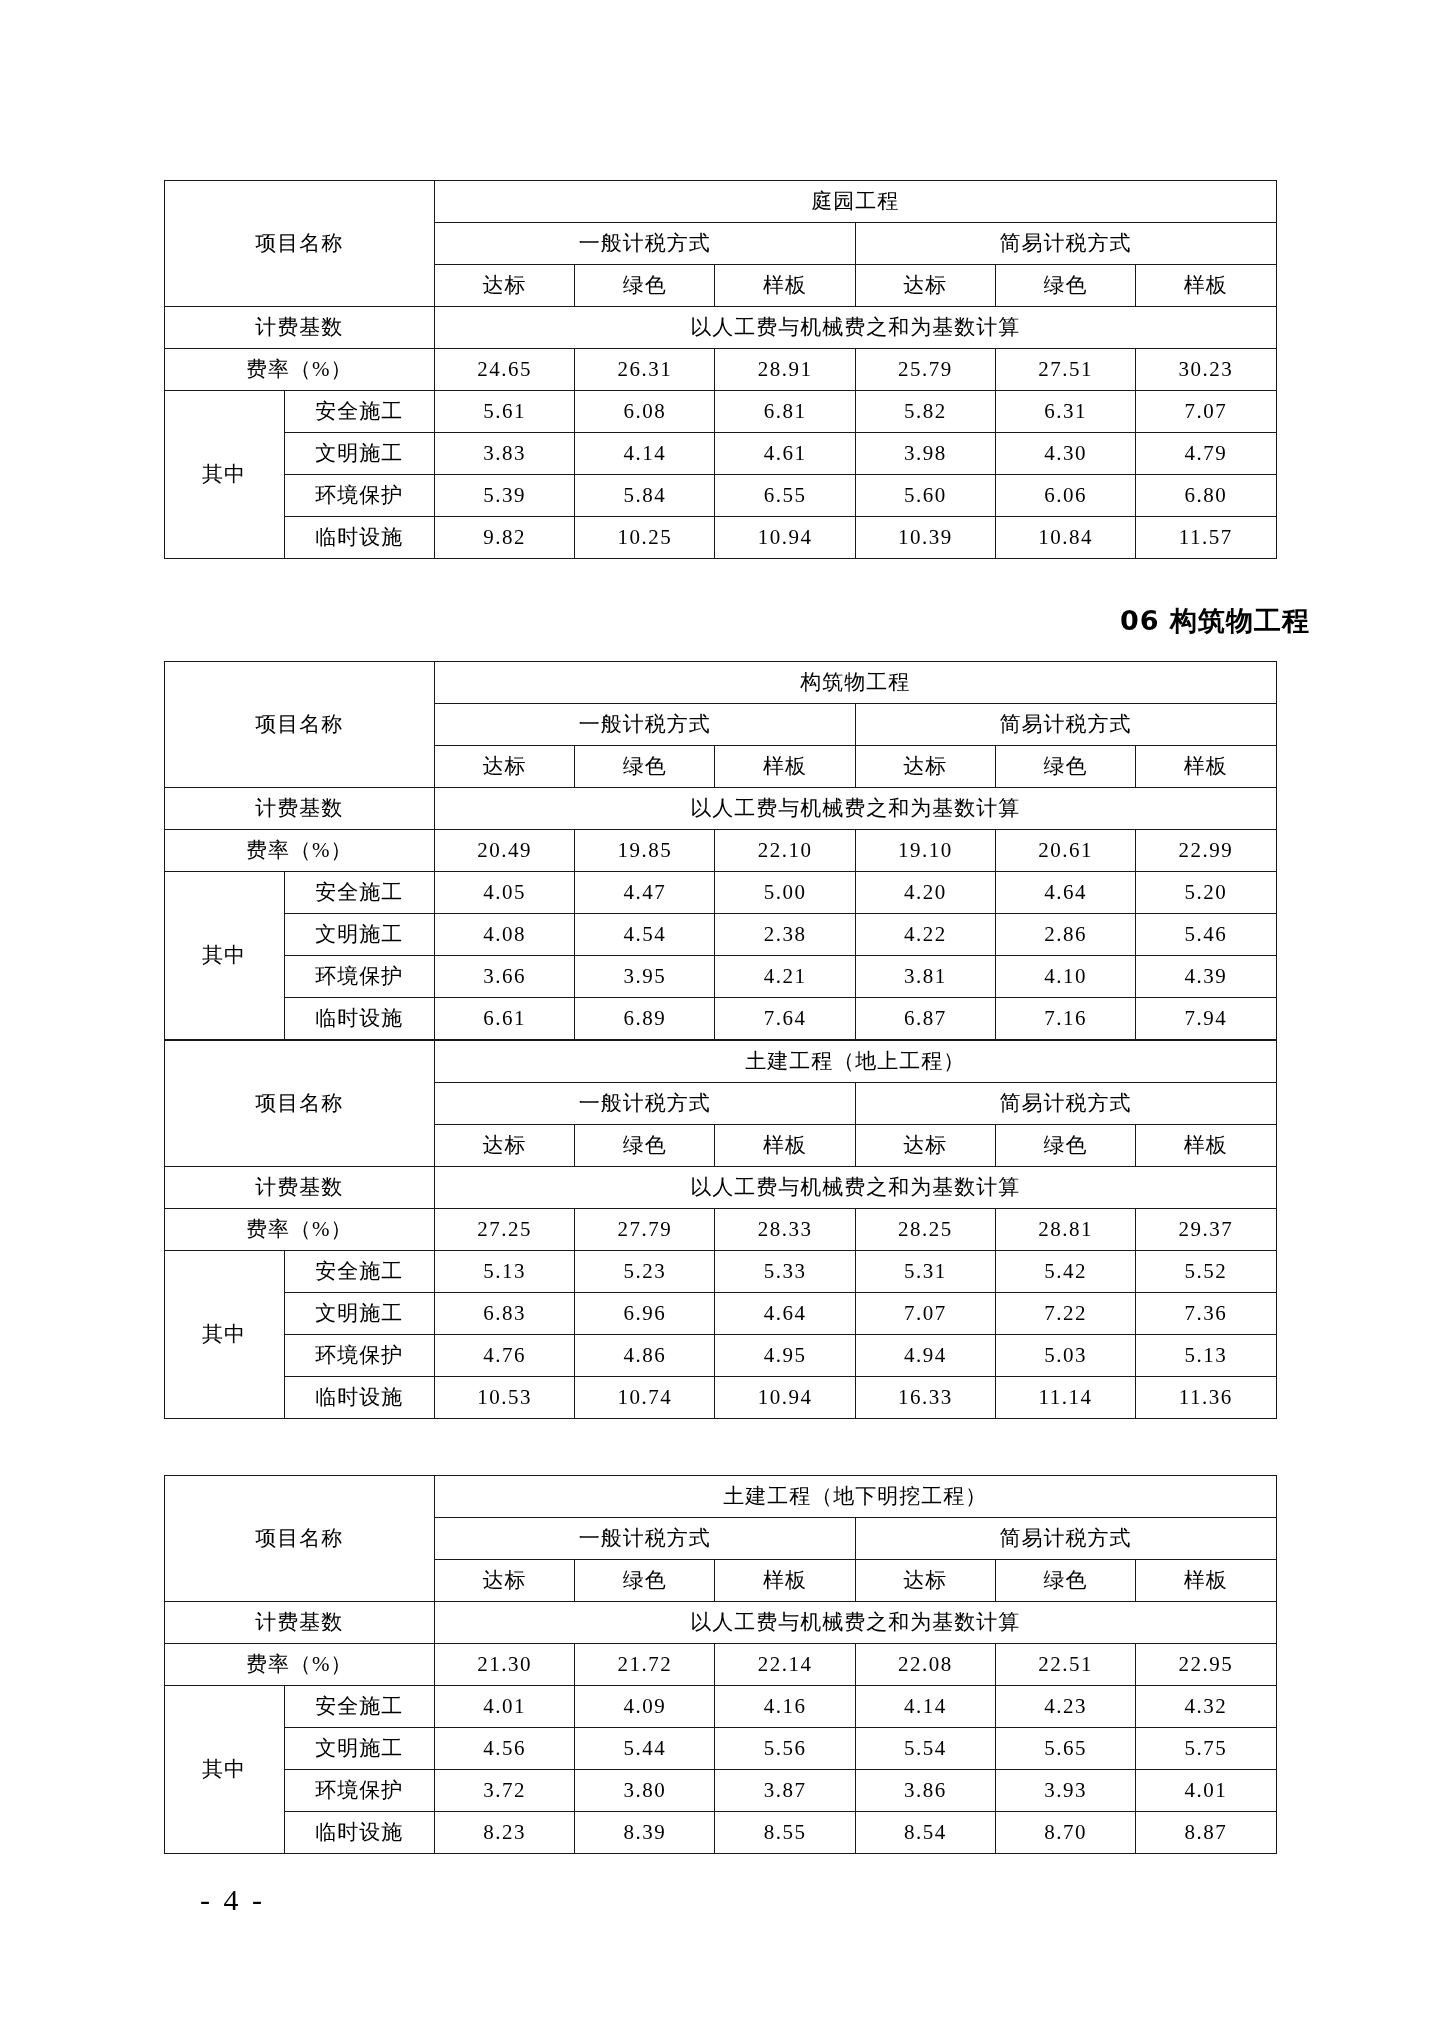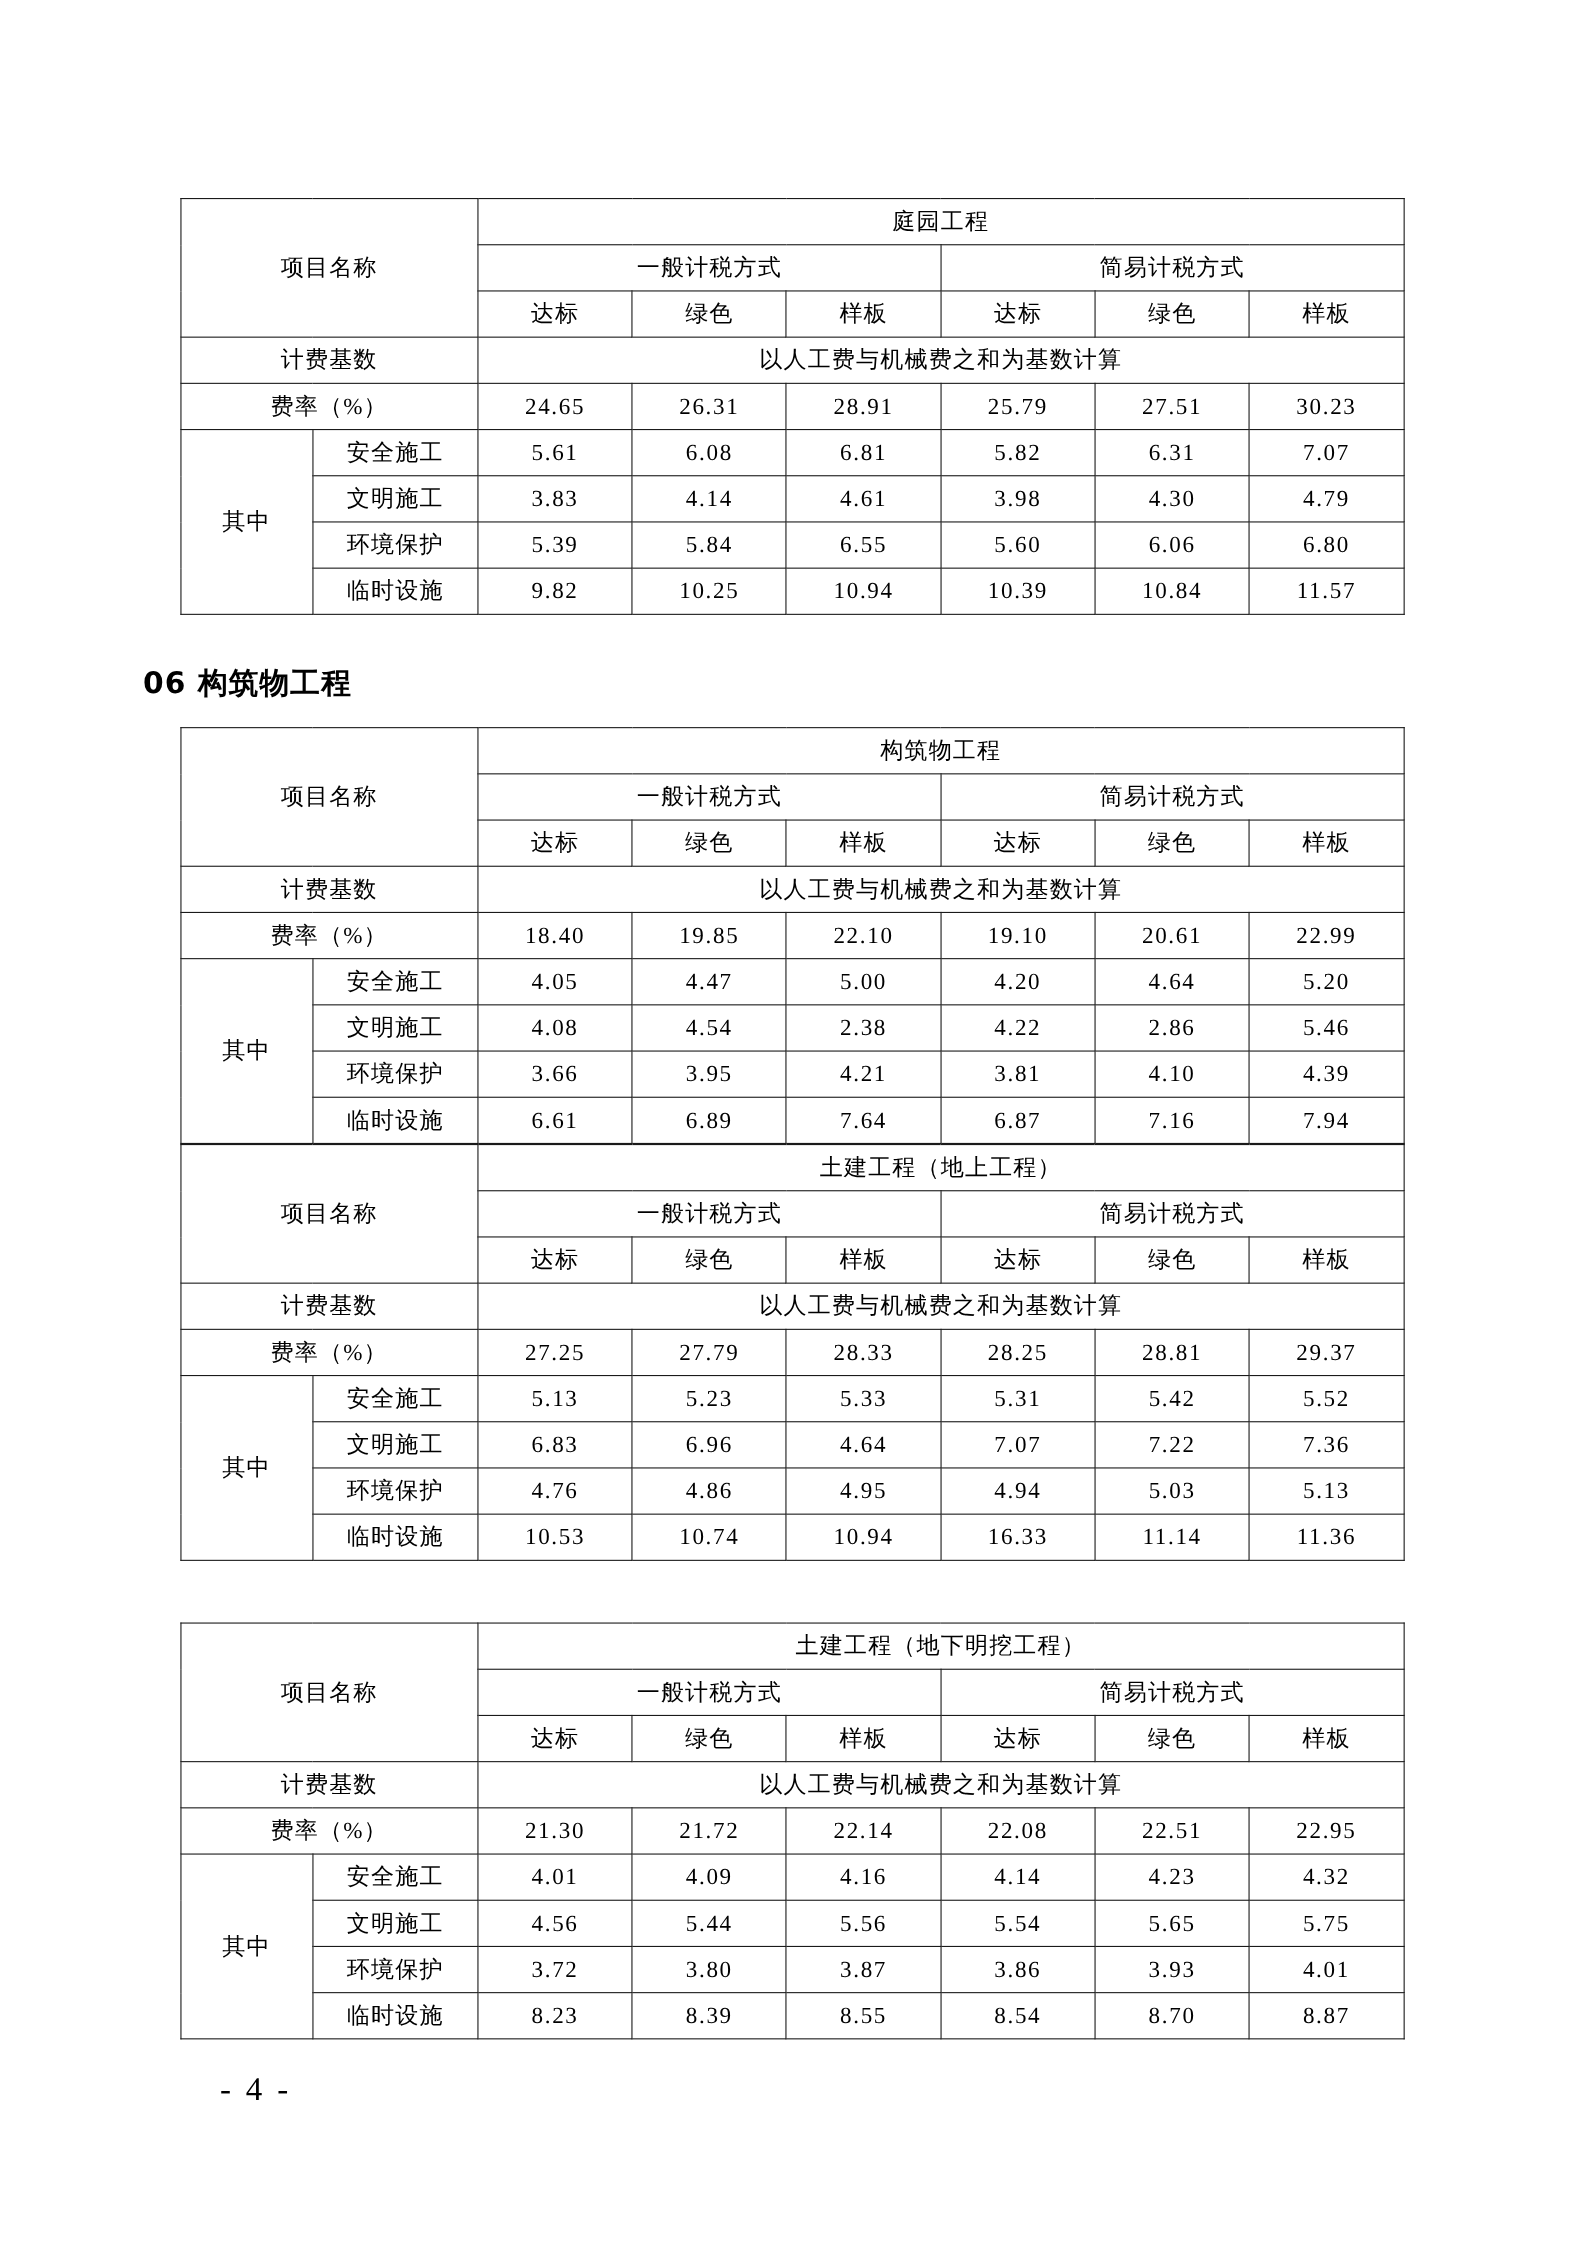--- a/index.html
+++ b/index.html
@@ -15,21 +15,21 @@
     position: relative;
   }
   .page {
     width: 1440px;
     height: 2037px;
     box-sizing: border-box;
     padding: 180px 130px 0 130px;
     position: relative;
   }
   .section-title {
-    text-align: left;
+    text-align: right;
     font-family: "DejaVu Sans", "Liberation Sans", sans-serif;
     font-weight: bold;
     font-size: 27px;
     letter-spacing: 1px;
     margin: 44px 0 22px 0;
   }
   table.fee {
     border-collapse: collapse;
     width: 1113px;
     margin: 0 auto;
@@ -178,21 +178,21 @@
         <td class="cn">达标</td>
         <td class="cn">绿色</td>
         <td class="cn">样板</td>
       </tr>
       <tr>
         <td class="cn" colspan="2">计费基数</td>
         <td class="cn" colspan="6">以人工费与机械费之和为基数计算</td>
       </tr>
       <tr>
         <td class="cn" colspan="2">费率（%）</td>
-        <td class="num">18.40</td>
+        <td class="num">20.49</td>
         <td class="num">19.85</td>
         <td class="num">22.10</td>
         <td class="num">19.10</td>
         <td class="num">20.61</td>
         <td class="num">22.99</td>
       </tr>
       <tr>
         <td class="cn" rowspan="4">其中</td>
         <td class="cn">安全施工</td>
         <td class="num">4.05</td>

